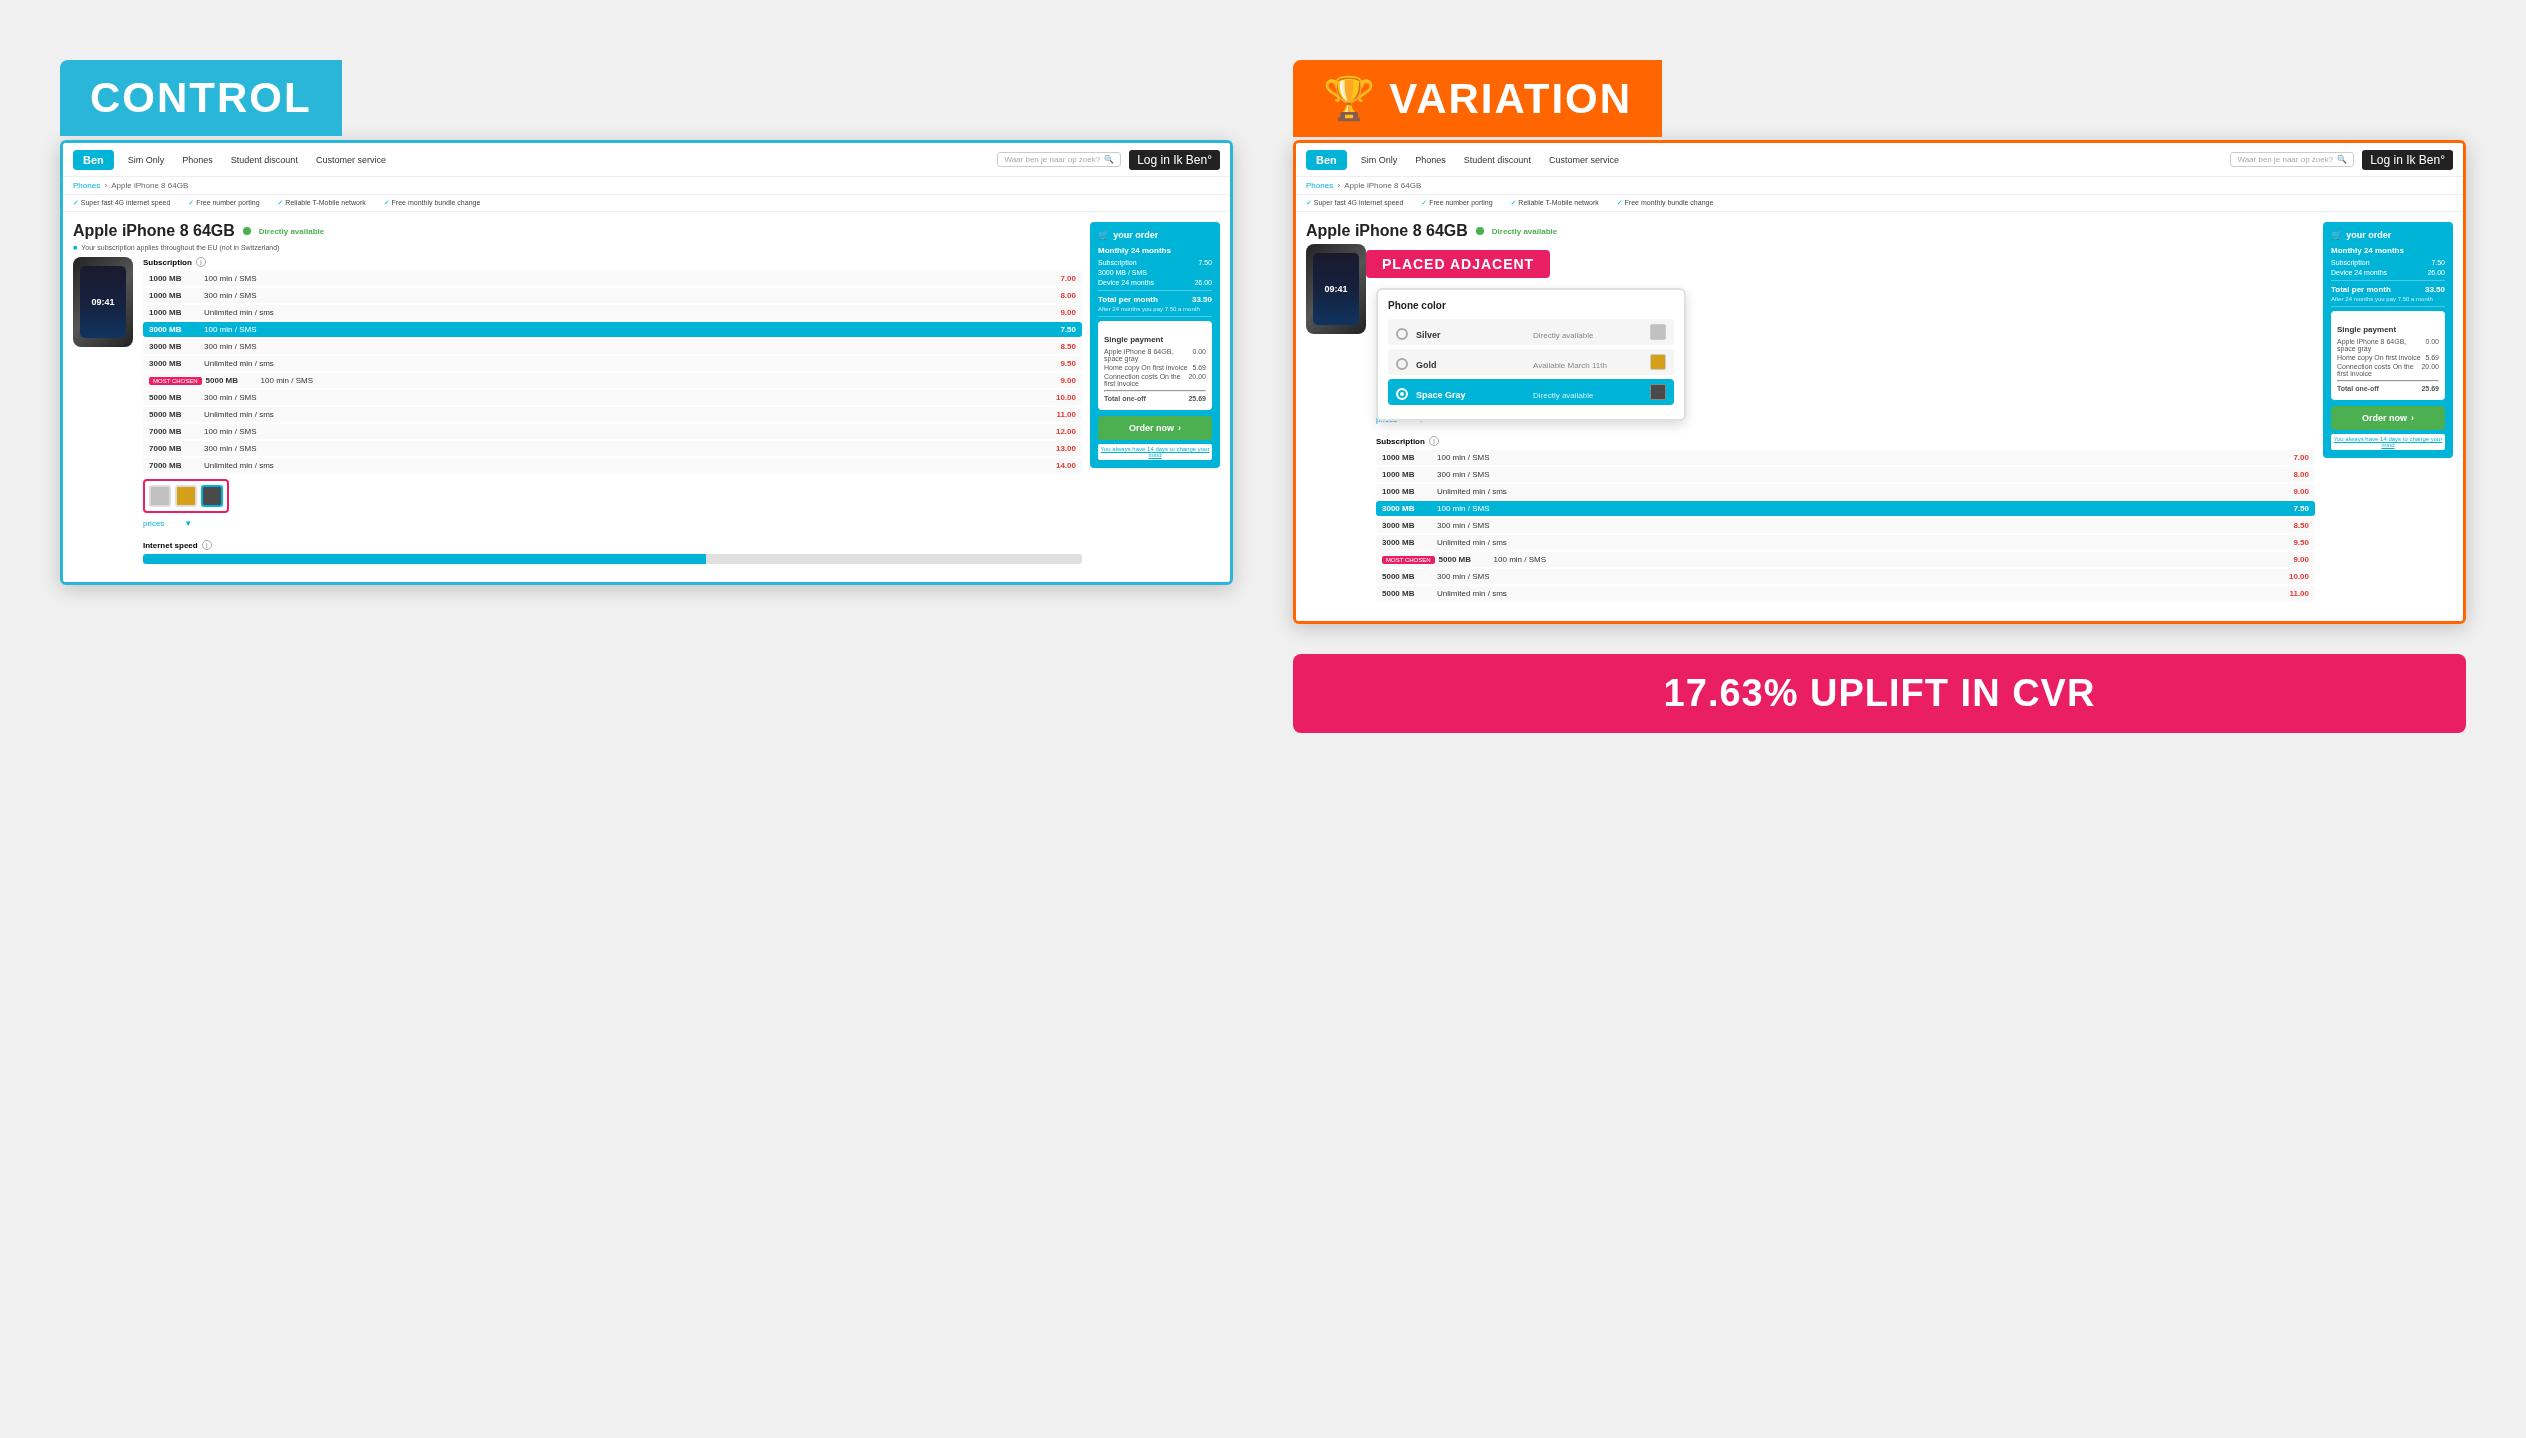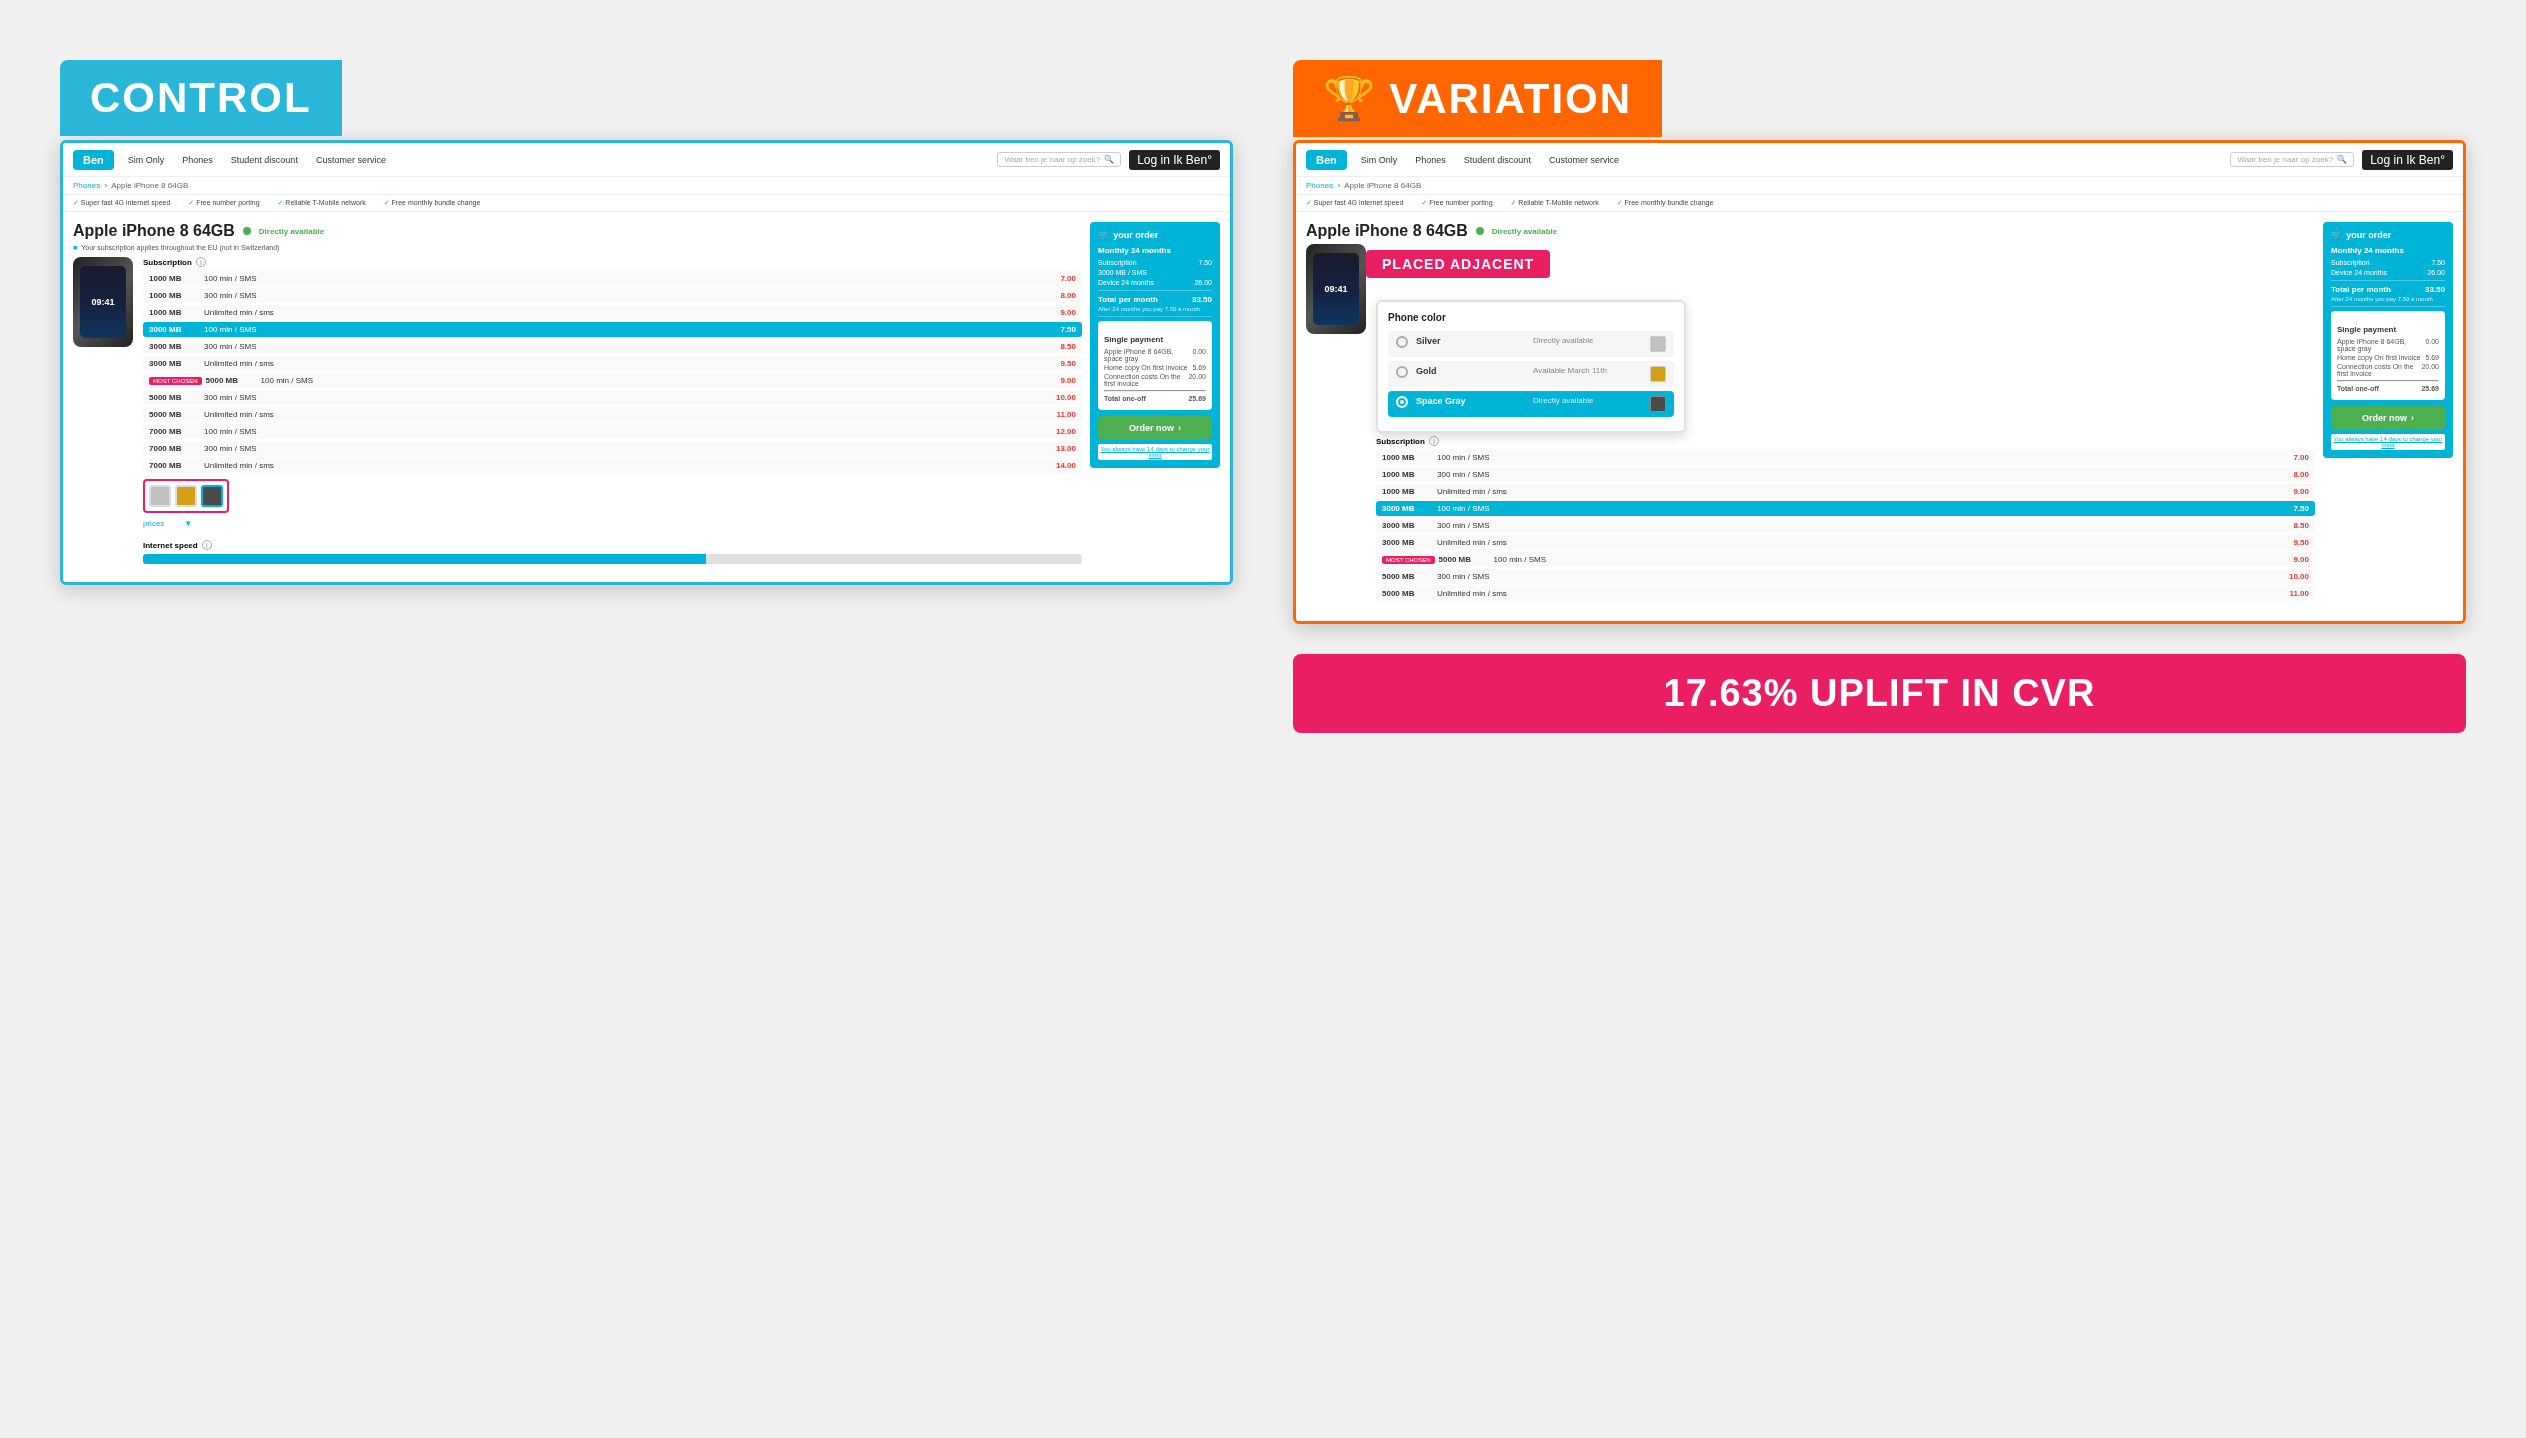--- a/index.html
+++ b/index.html
@@ -347,35 +347,35 @@
       margin-bottom: 2px;
     }
 
     
     .phone-color-dropdown {
       background: #fff;
       border: 2px solid #e0e0e0;
       border-radius: 6px;
       padding: 10px;
       position: absolute;
-      top: 42px;
+      top: 30px;
       left: 0;
       width: 310px;
       z-index: 20;
       box-shadow: 0 4px 12px rgba(0,0,0,0.15);
     }
     .pcd-title {
       font-size: 10px;
       font-weight: bold;
       color: #222;
       margin-bottom: 8px;
     }
     .pcd-row {
       display: flex;
-      align-items: flex-start;
+      align-items: flex-end;
       padding: 5px 8px;
       border-radius: 4px;
       margin-bottom: 4px;
       font-size: 9px;
     }
     .pcd-row.active { background: #00b4d8; color: #fff; }
     .pcd-row:not(.active) { background: #f5f5f5; color: #333; }
     .pcd-radio {
       width: 12px; height: 12px;
       border-radius: 50%;

